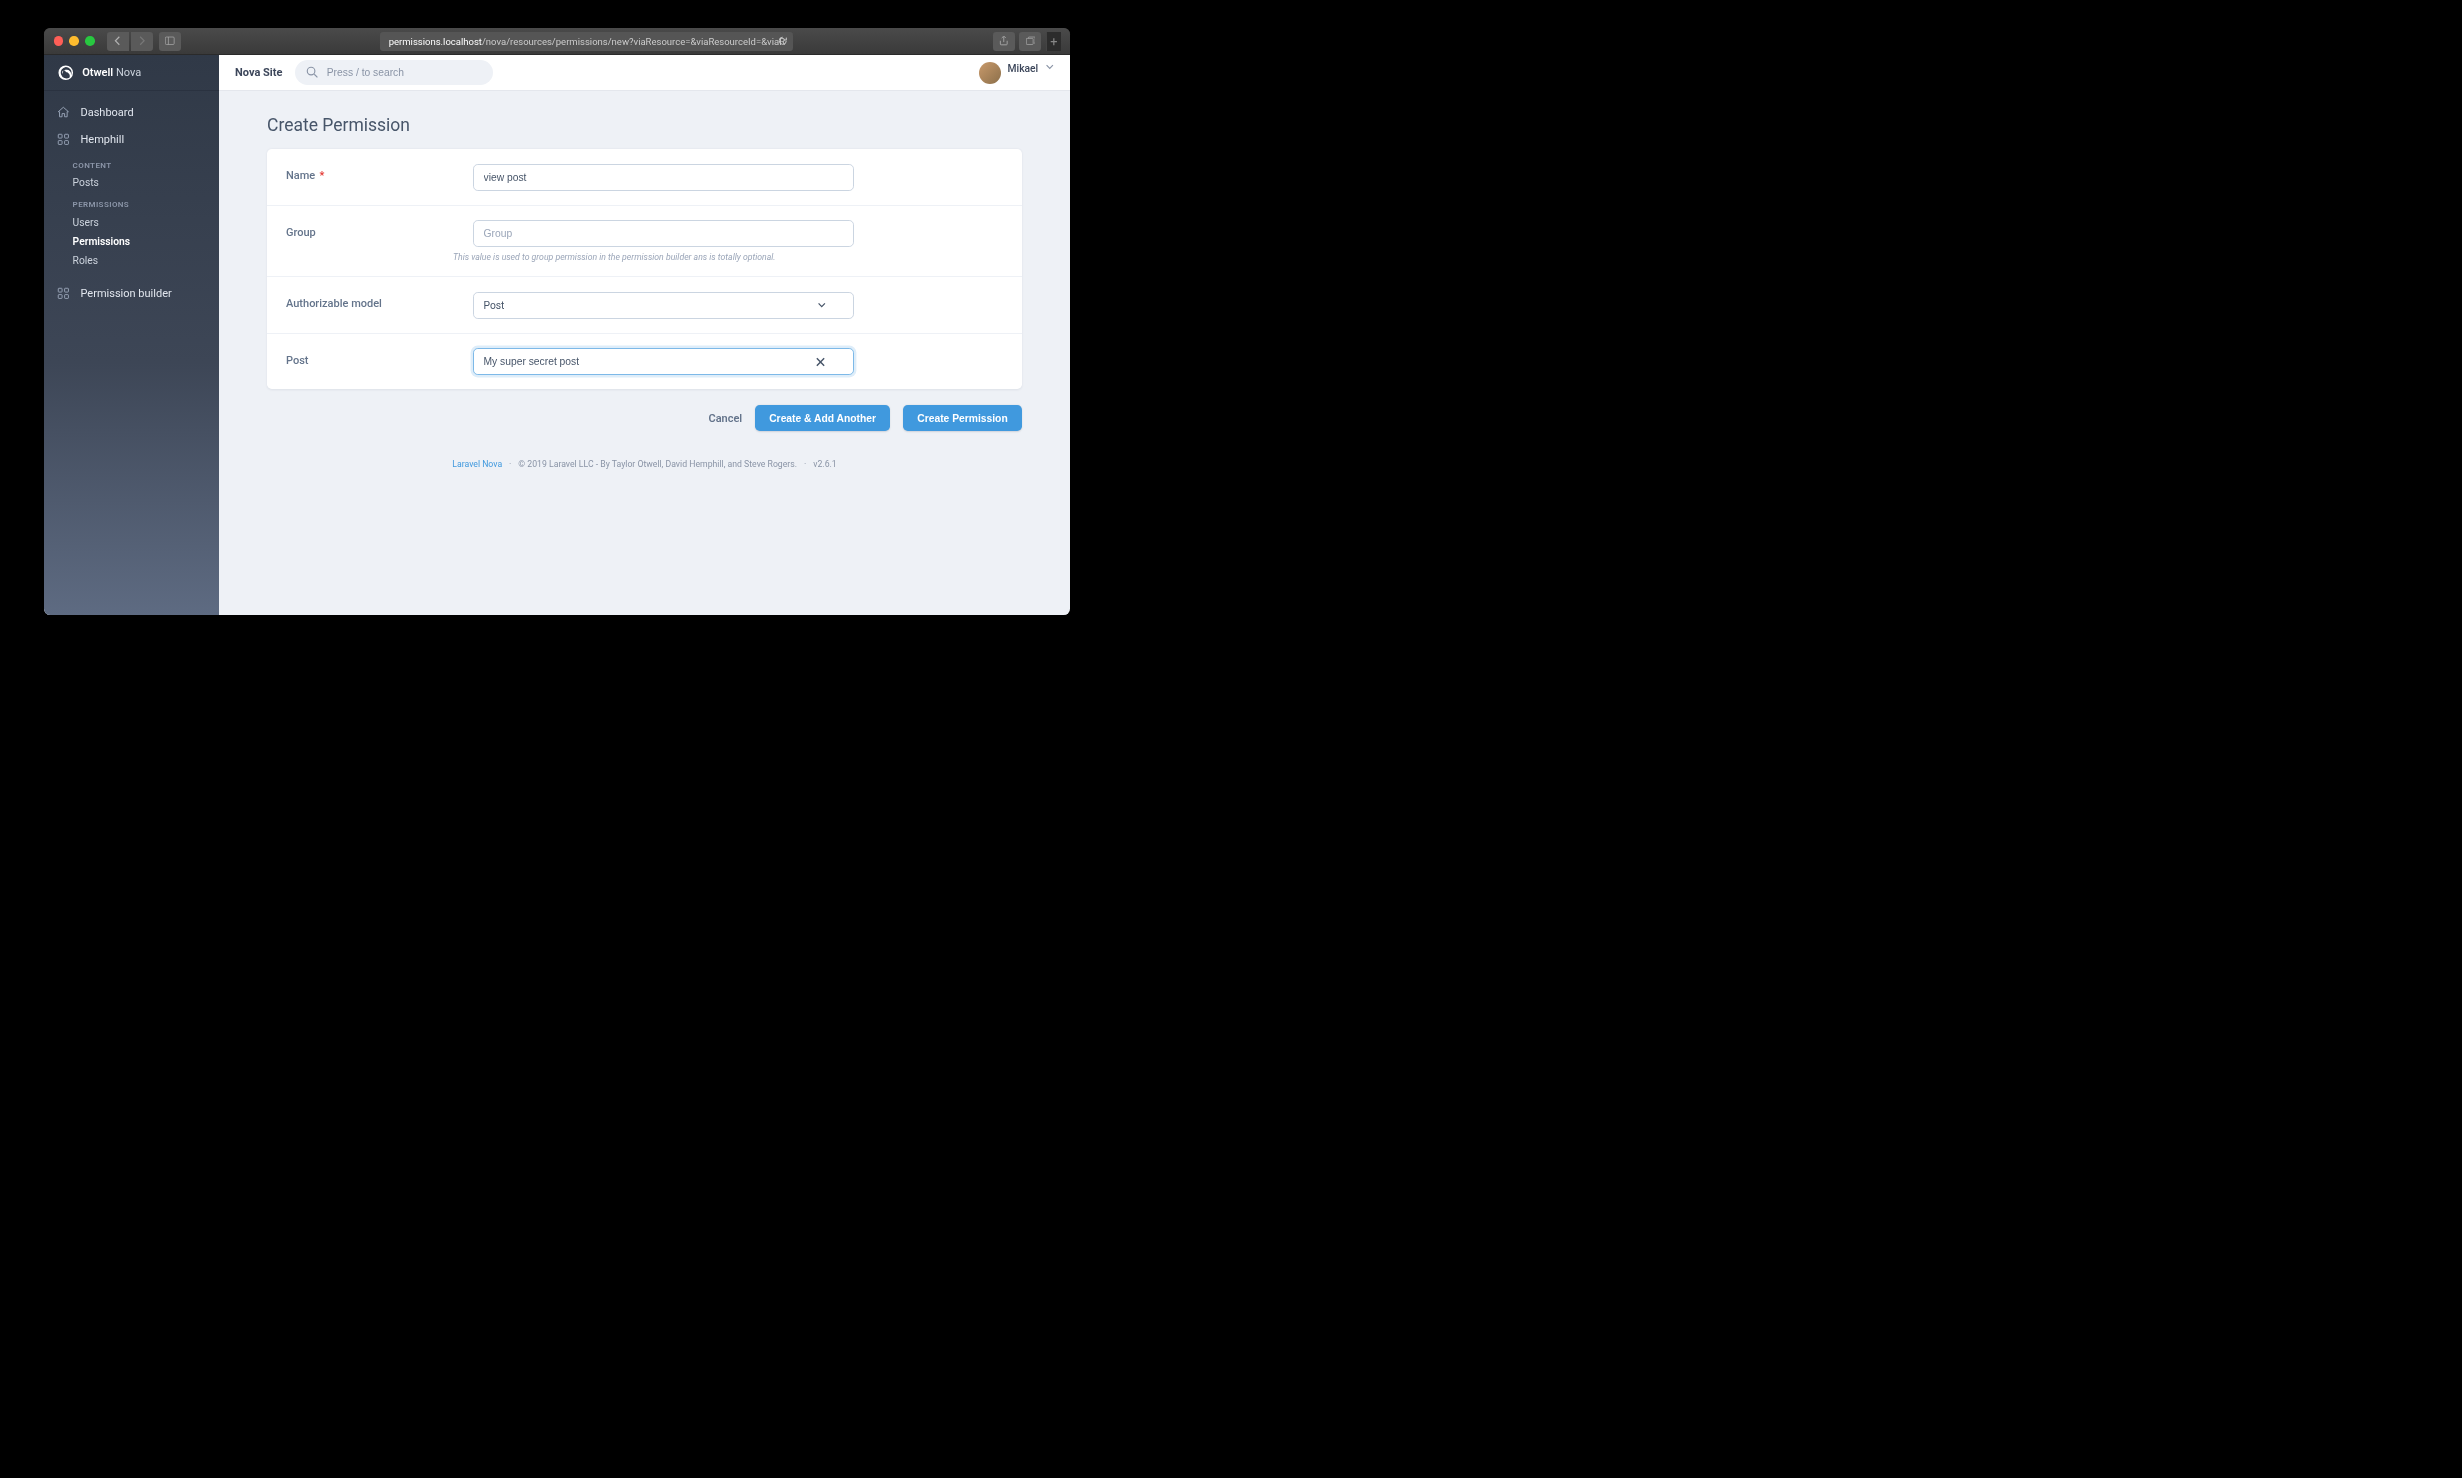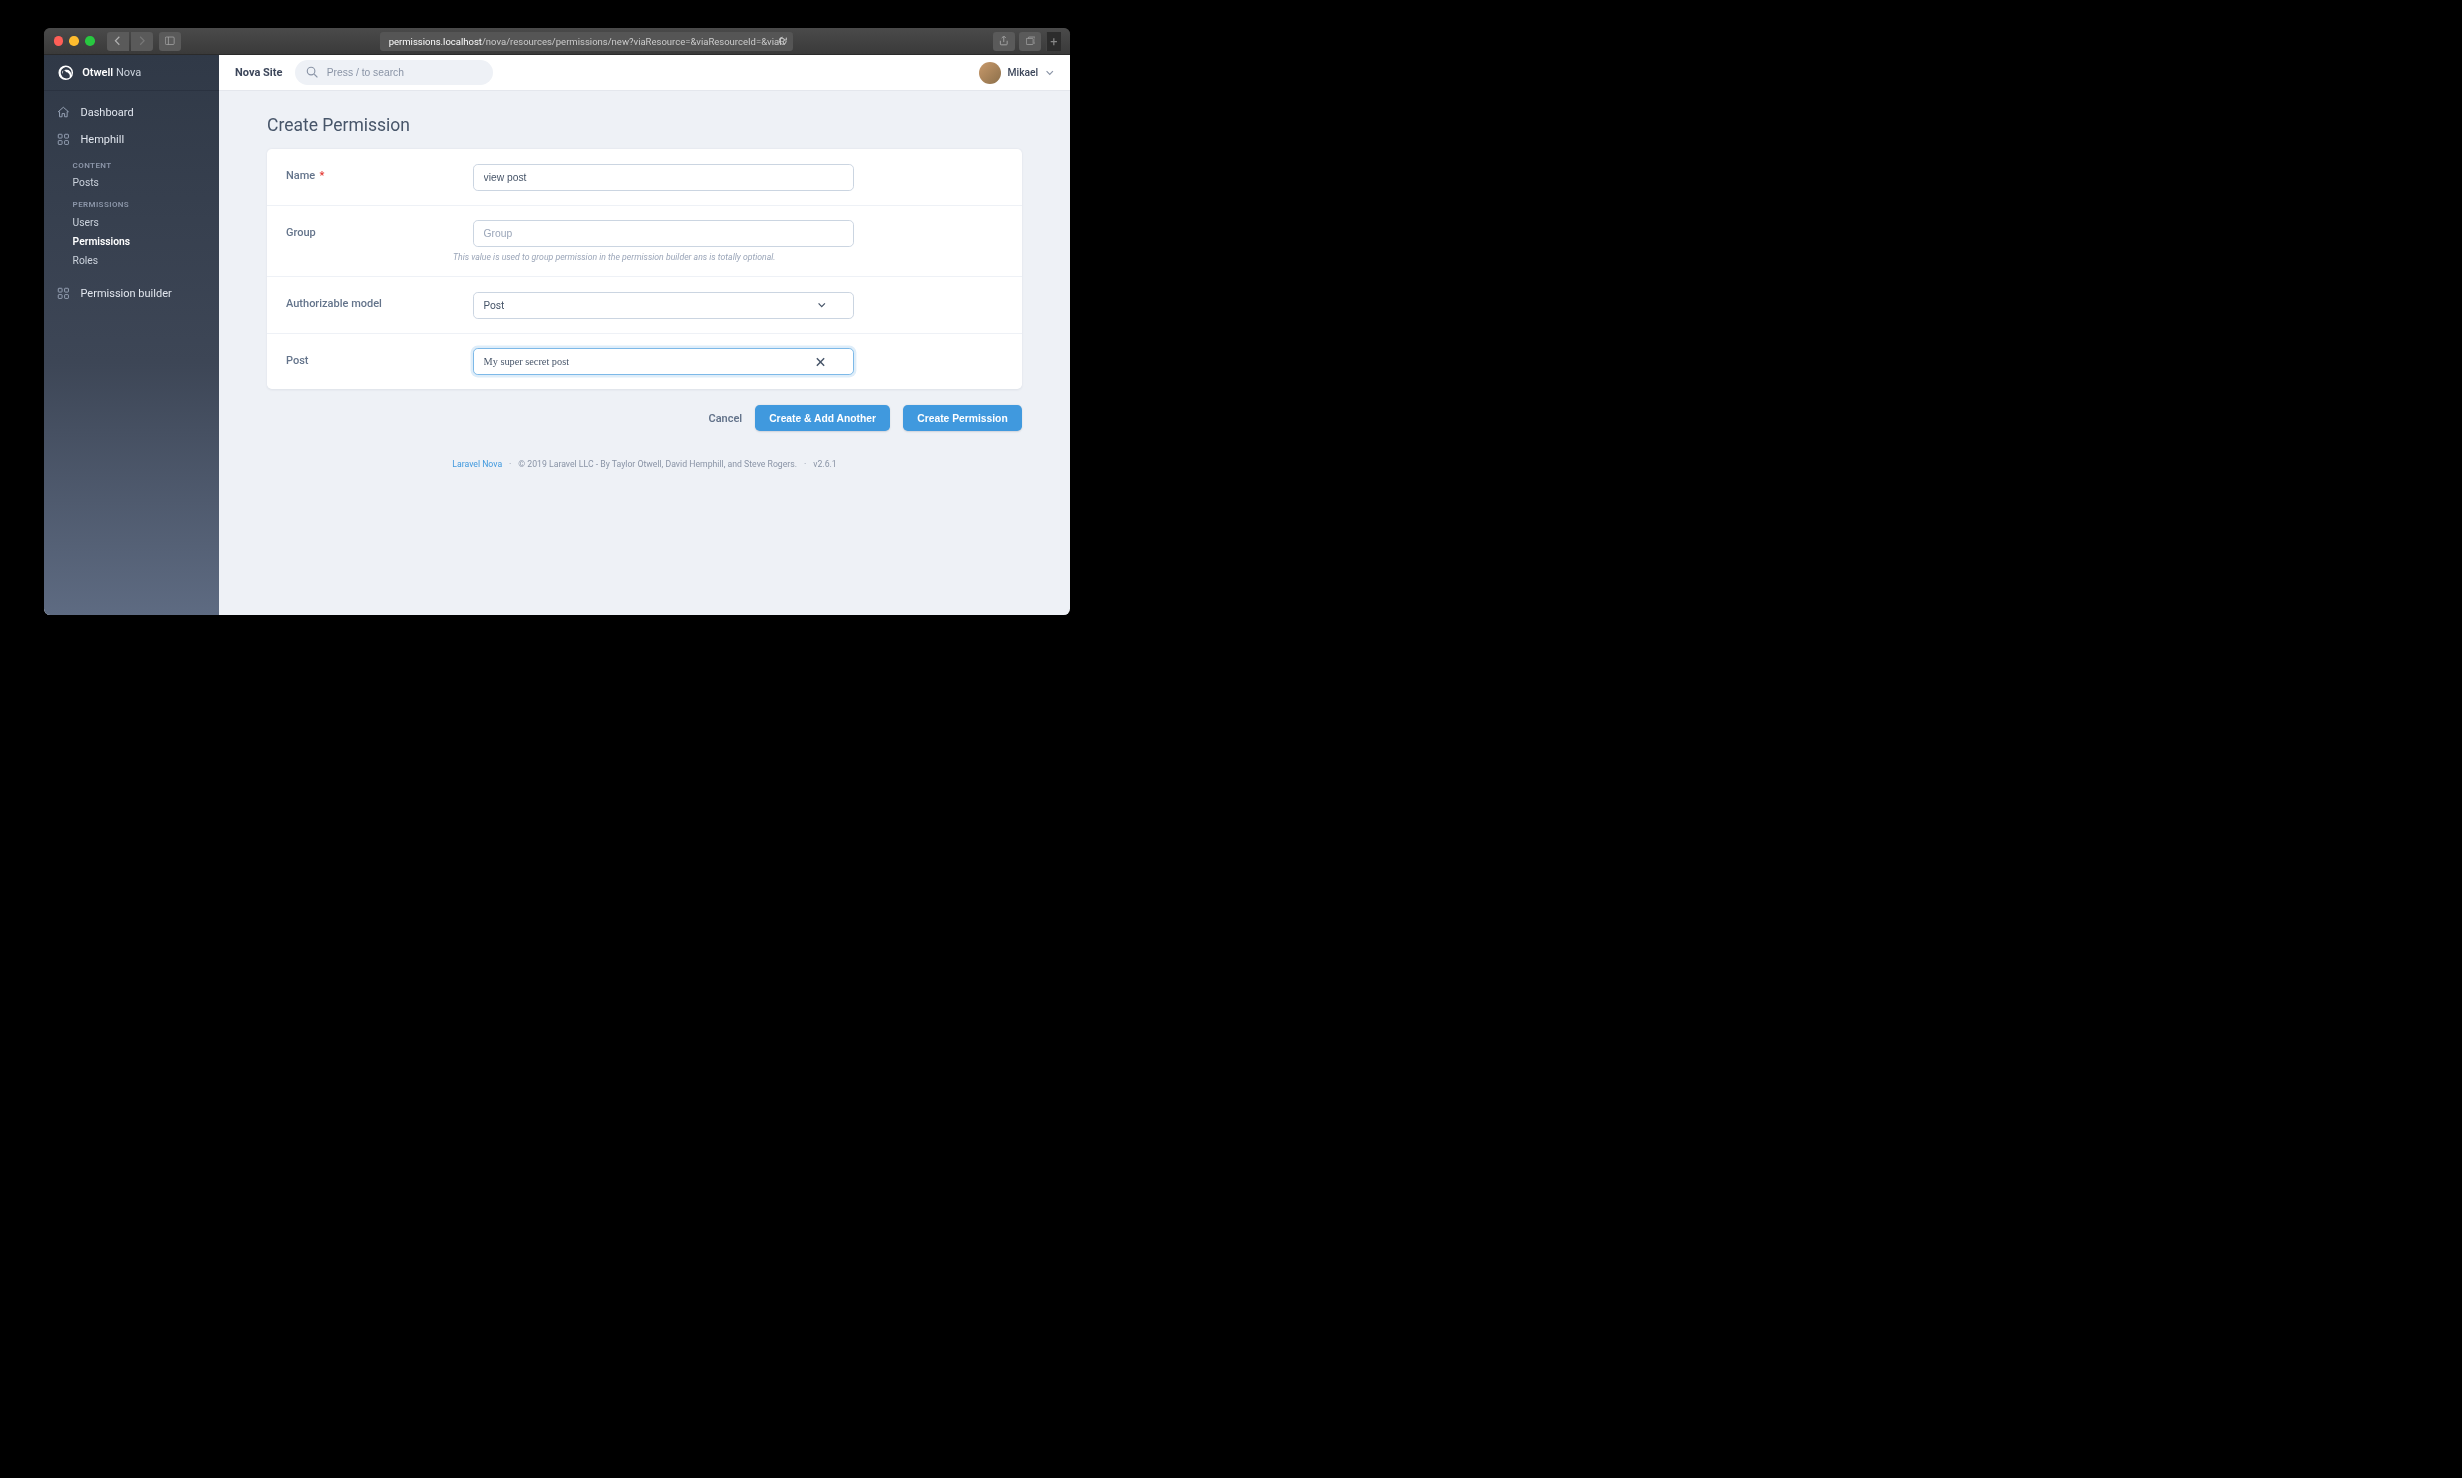--- a/index.html
+++ b/index.html
@@ -182,21 +182,21 @@
       width: 198px;
     }
     .search-box input {
       border: none; background: transparent;
       font-size: 10.3px; color: #64748b;
       outline: none; flex: 1;
     }
     .search-box input::placeholder { color: #8a94a6; }
     .search-icon { width: 12.7px; height: 12.7px; color: #8a94a6; }
     .topbar-spacer { flex: 1; }
-    .user-menu { display: flex; align-items: center; gap: 6.3px; cursor: pointer; }
+    .user-menu { display: flex; gap: 6.3px; cursor: pointer; }
     .avatar {
       width: 22px; height: 22px; border-radius: 50%;
       background: linear-gradient(135deg, #c99a6b, #8b6f4a);
     }
     .user-name { color: #3c465a; font-size: 10.3px; font-weight: 500; }
     .chevron-icon { width: 9.5px; height: 9.5px; color: #8a94a6; }
 
     
     .content { padding: 16px 48px 32px; }
     .page-title { font-size: 17.5px; color: #475569; font-weight: 400; margin: 8px 0 14.3px; }
@@ -261,21 +261,20 @@
       margin-top: 4.8px;
       font-style: italic;
     }
     .combo-wrapper {
       position: relative;
       width: 100%;
     }
     .combo-input.focused {
       border-color: #7db9e8;
       box-shadow: 0 0 0 2.4px rgba(125,185,232,0.25);
-      font-family: Liberation Serif, serif;
     }
     .combo-clear {
       position: absolute;
       right: 8px;
       top: 50%;
       transform: translateY(-50%);
       width: 11px;
       height: 11px;
       cursor: pointer;
       color: #475569;

